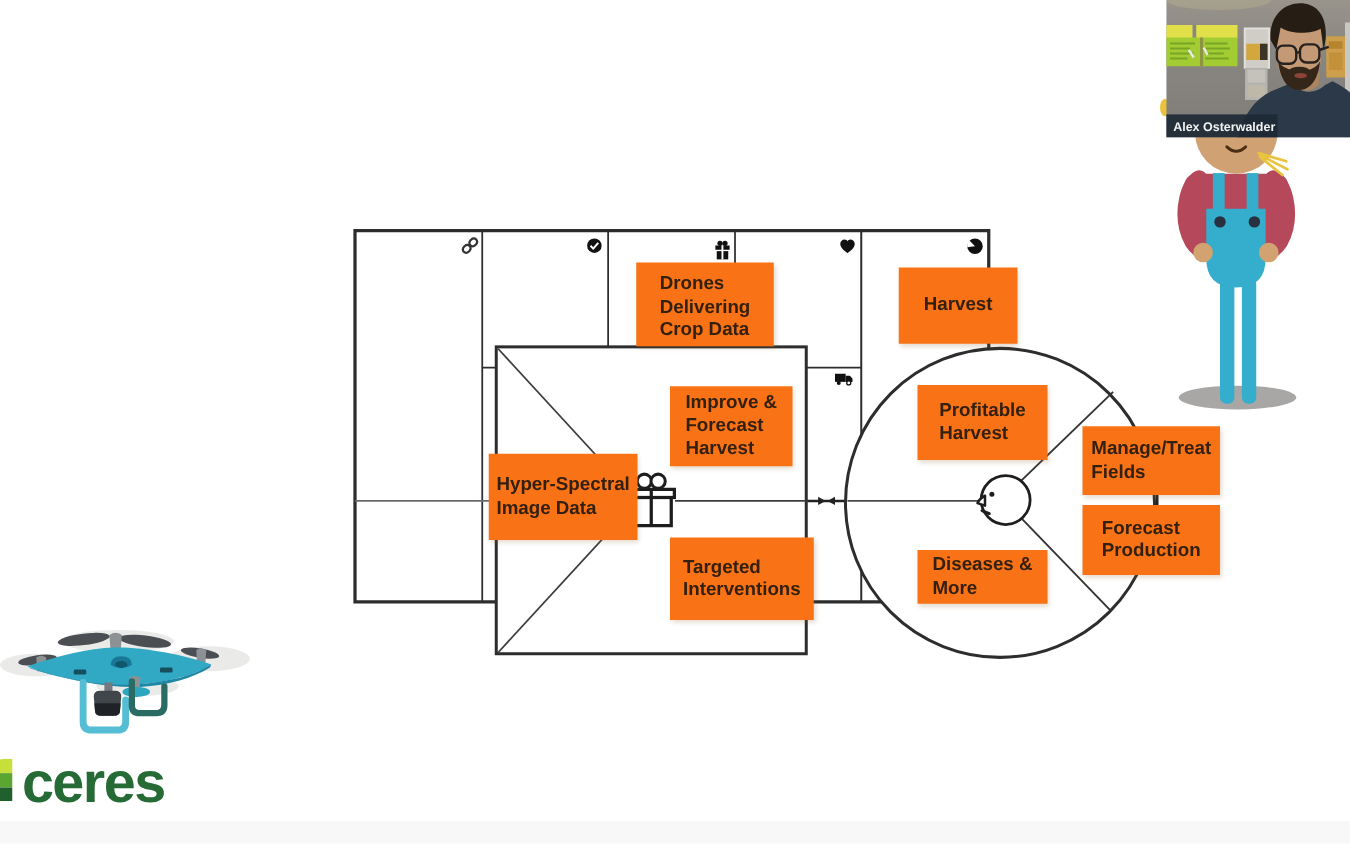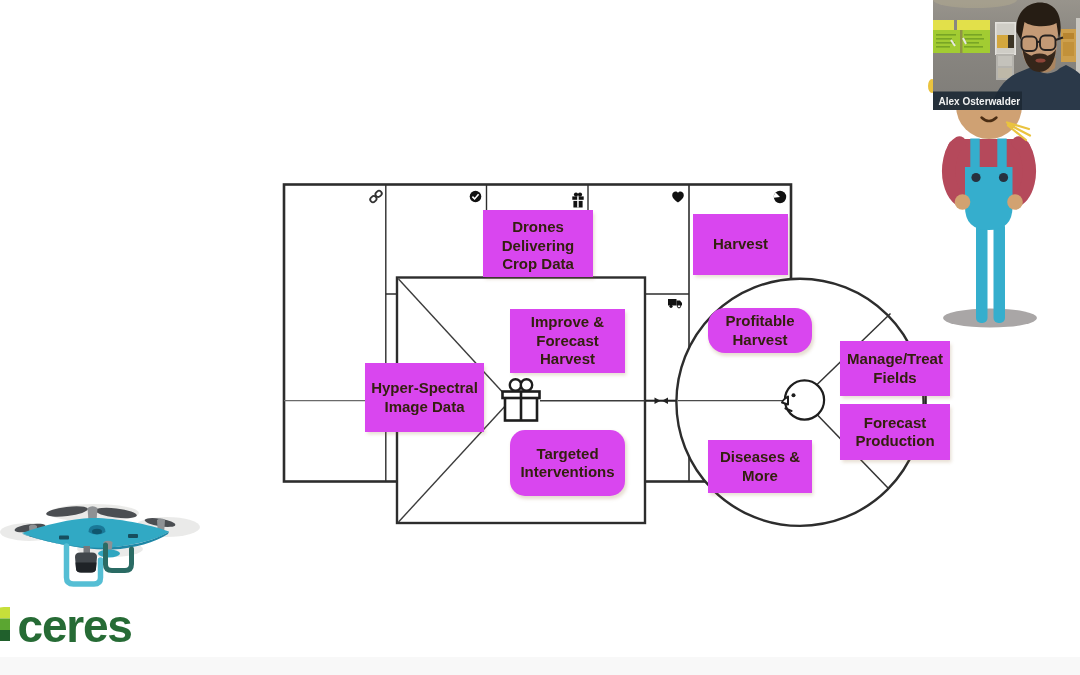--- a/index.html
+++ b/index.html
@@ -1,21 +1,21 @@
 <!DOCTYPE html>
 <html><head>
 <meta charset="utf-8">
 <style>
   html,body{margin:0;padding:0;}
   body{width:1080px;height:675px;overflow:hidden;background:#fff;
        font-family:"Liberation Sans",sans-serif;position:relative;}
   .abs{position:absolute;}
-  .sticky{position:absolute;background:#d946ef;color:#33200f;font-weight:bold;
-          display:flex;align-items:center;justify-content:center;text-align:center;
-          font-size:15px;line-height:18.5px;box-shadow:1.5px 2.5px 3.5px rgba(140,100,45,0.22);}
+  .sticky{position:absolute;background:#f97316;color:#33200f;font-weight:bold;
+          display:flex;align-items:center;justify-content:center;text-align:left;
+          font-size:15px;line-height:18.5px;box-shadow:1.5px 2.5px 3.5px rgba(140,100,45,0.22);margin-left:26px;}
 </style>
 </head>
 <body>
 
   <svg class="abs" style="left:0;top:0;" width="1080" height="675" viewBox="0 0 1080 675">
 
     <g stroke="#2d2d2d" fill="none">
       <line x1="385.8" y1="184" x2="385.8" y2="482" stroke-width="1.4"></line>
       <line x1="486.5" y1="184" x2="486.5" y2="482" stroke-width="1.4"></line>
       <line x1="588" y1="184" x2="588" y2="482" stroke-width="1.4"></line>
@@ -83,25 +83,25 @@
         <rect x="0" y="2" width="8.5" height="6.5"></rect>
         <path d="M8.5,3.5 h3.5 l2,2.5 v2.5 h-5.5 z"></path>
         <circle cx="3" cy="9.3" r="1.6"></circle>
         <circle cx="11" cy="9.3" r="1.6" fill="#fff" stroke="#111" stroke-width="1"></circle>
       </g>
     </g>
   </svg>
 
   <div class="sticky" style="left:483px;top:210px;width:110px;height:67px;padding-top:5px;box-sizing:border-box;">Drones<br>Delivering<br>Crop Data</div>
   <div class="sticky" style="left:693px;top:214px;width:95px;height:61px;">Harvest</div>
-  <div class="sticky" style="left:510px;top:309px;width:115px;height:64px;">Improve &amp;<br>Forecast<br>Harvest</div>
+  <div class="sticky" style="left:510px;top:309px;width:98px;height:64px;">Improve &amp;<br>Forecast<br>Harvest</div>
   <div class="sticky" style="left:365px;top:363px;width:119px;height:69px;">Hyper-Spectral<br>Image Data</div>
-  <div class="sticky" style="left:510px;top:430px;width:115px;height:66px;border-radius:15px;">Targeted<br>Interventions</div>
-  <div class="sticky" style="left:708px;top:308px;width:104px;height:45px;border-radius:17px;">Profitable<br>Harvest</div>
-  <div class="sticky" style="left:708px;top:440px;width:104px;height:53px;">Diseases &amp;<br>More</div>
+  <div class="sticky" style="left:510px;top:430px;width:115px;height:66px;">Targeted<br>Interventions</div>
+  <div class="sticky" style="left:708px;top:308px;width:104px;height:60px;">Profitable<br>Harvest</div>
+  <div class="sticky" style="left:708px;top:440px;width:104px;height:43px;">Diseases &amp;<br>More</div>
   <div class="sticky" style="left:840px;top:341px;width:110px;height:55px;">Manage/Treat<br>Fields</div>
   <div class="sticky" style="left:840px;top:404px;width:110px;height:56px;">Forecast<br>Production</div>
 
   <svg class="abs" style="left:920px;top:60px;" width="160" height="280" viewBox="920 60 160 280">
     <ellipse cx="990" cy="318" rx="47" ry="9.5" fill="#a9a6a6"></ellipse>
     <ellipse cx="932" cy="86" rx="4" ry="7" fill="#eac33e"></ellipse>
     <g fill="#35aecd">
       <rect x="976" y="222" width="11.5" height="101" rx="5"></rect>
       <rect x="993.5" y="222" width="11.5" height="101" rx="5"></rect>
     </g>

